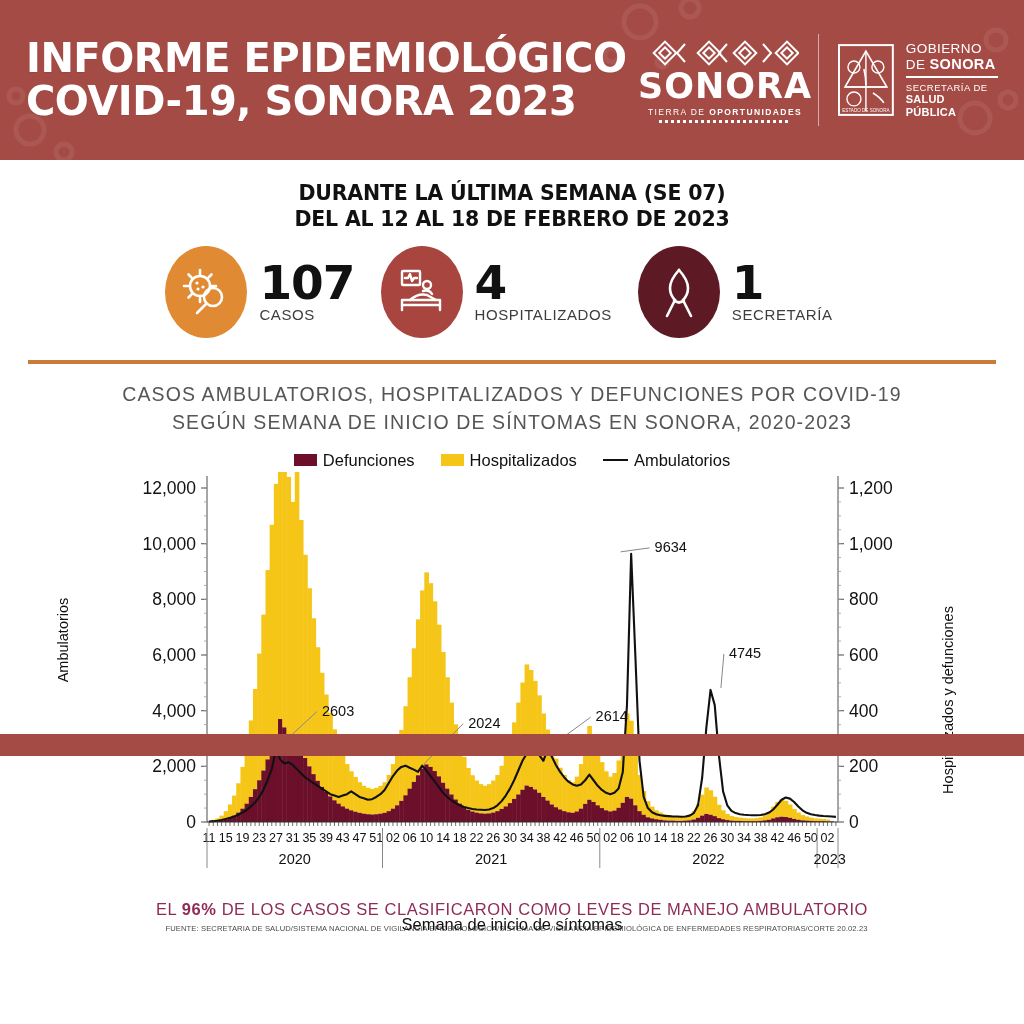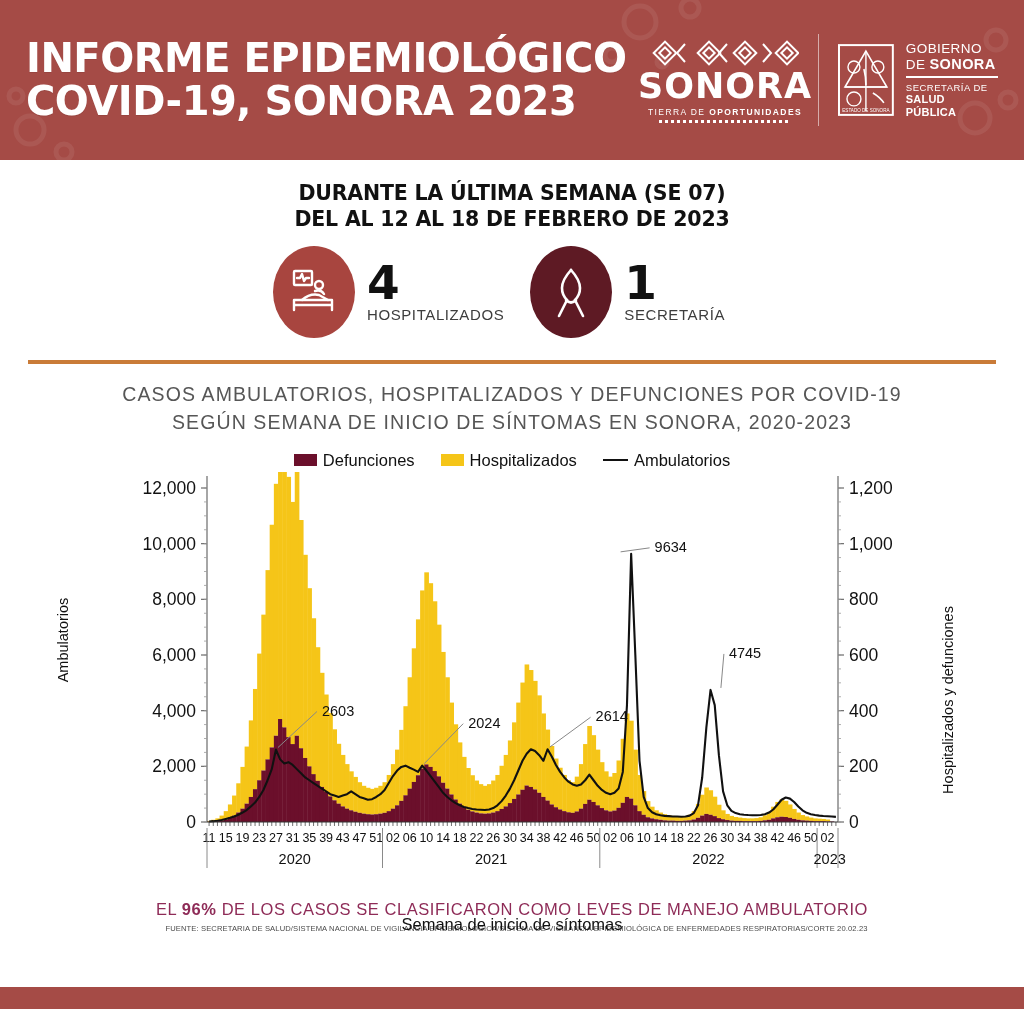--- a/index.html
+++ b/index.html
@@ -3,21 +3,21 @@
 <meta charset="utf-8">
 <style>
   * { box-sizing: border-box; margin: 0; padding: 0; }
   html, body { width: 1024px; height: 1024px; }
   body {
     font-family: "Liberation Sans", sans-serif;
     background: #ffffff;
     overflow: hidden;
     position: relative;
   }
-  .page { width: 1024px; height: 1009px; position: relative; background:#fff; }
+  .page { width: 1024px; height: 756px; position: relative; background:#fff; }
 
   
   .header {
     position: relative;
     height: 160px;
     background: #A54B46;
     overflow: hidden;
     display: flex;
     align-items: center;
     padding: 0 26px;
@@ -189,20 +189,39 @@
       </div>
     </div>
   </div>
 
   <div class="week-head">
     <div>DURANTE LA ÚLTIMA SEMANA (SE 07)</div>
     <div>DEL AL 12 AL 18 DE FEBRERO DE 2023</div>
   </div>
 
   <div class="stats">
+    <div class="stat">
+      <div class="stat-circle" style="background:#E08A33">
+        <svg width="52" height="52" viewBox="0 0 52 52">
+          <g fill="none" stroke="#fff" stroke-width="2.6" stroke-linecap="round">
+            <circle cx="20" cy="20" r="10"></circle>
+            <path d="M20 8 v-4 M20 32 v4 M8 20 h-4 M32 20 h4 M11.5 11.5 l-3-3 M28.5 11.5 l3-3 M11.5 28.5 l-3 3"></path>
+            <circle cx="17" cy="17" r="1.6" fill="#fff" stroke="none"></circle>
+            <circle cx="23" cy="21" r="1.6" fill="#fff" stroke="none"></circle>
+            <circle cx="18" cy="23" r="1.6" fill="#fff" stroke="none"></circle>
+            <circle cx="33" cy="31" r="9"></circle>
+            <path d="M26.5 37.5 L17 47"></path>
+          </g>
+        </svg>
+      </div>
+      <div class="stat-text">
+        <div class="stat-num">107</div>
+        <div class="stat-label">CASOS</div>
+      </div>
+    </div>
 
     <div class="stat">
       <div class="stat-circle" style="background:#A8453F">
         <svg width="52" height="48" viewBox="0 0 52 48">
           <g fill="none" stroke="#fff" stroke-width="2.4" stroke-linecap="round" stroke-linejoin="round">
             <rect x="6" y="3" width="18" height="14" rx="1"></rect>
             <path d="M9 10 l3 0 2-4 2 7 2-3 3 0"></path>
             <circle cx="31" cy="17" r="4"></circle>
             <path d="M27 23 q6-2 9 3"></path>
             <path d="M6 32 h38 M6 32 v10 M44 32 v10 M6 37 h38"></path>

